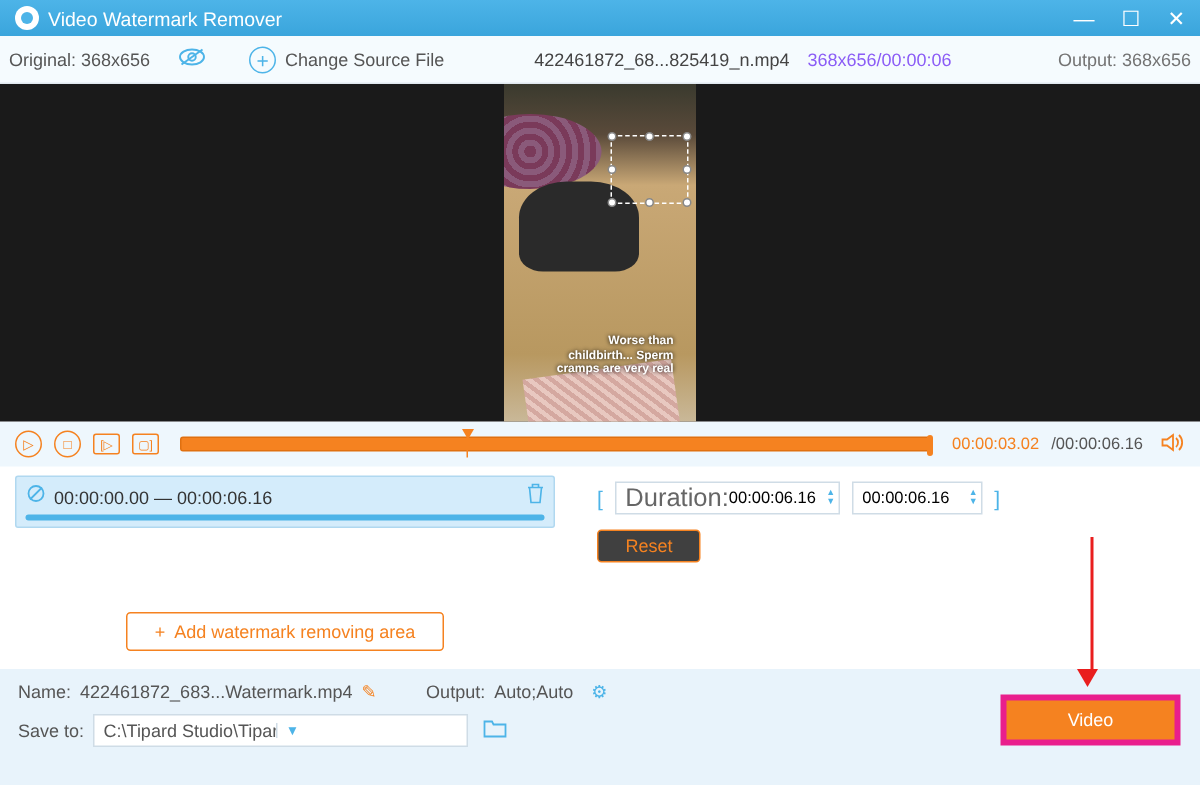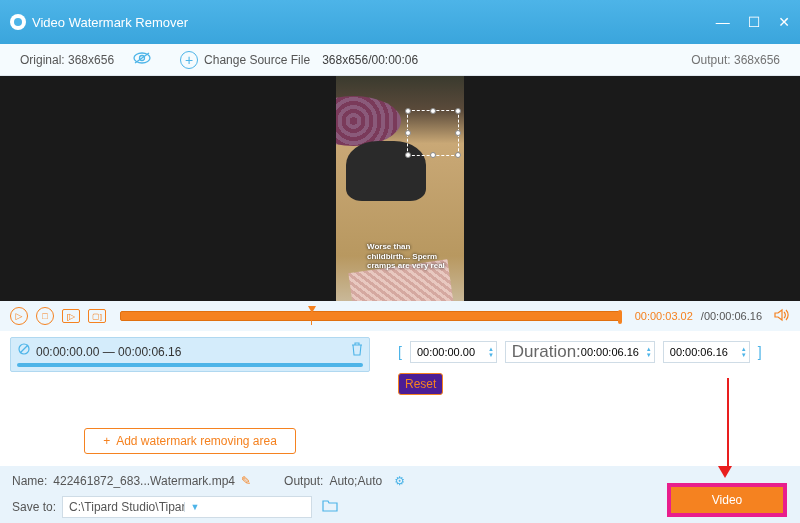--- a/index.html
+++ b/index.html
@@ -1,35 +1,35 @@
 <!DOCTYPE html>
 <html><head>
 <meta charset="utf-8">
 <style>
 *{margin:0;padding:0;box-sizing:border-box;font-family:"Segoe UI",Arial,sans-serif;font-size:12px}
 body{width:800px;height:523px;background:#fff;overflow:hidden;position:relative}
-.titlebar{height:44px;background:linear-gradient(#4db4e8,#3aa5dc);display:flex;align-items:center;padding:0 10px;color:#fff}
+.titlebar{height:24px;background:linear-gradient(#4db4e8,#3aa5dc);display:flex;align-items:center;padding:0 10px;color:#fff}
 .titlebar .logo{width:16px;height:16px;border-radius:50%;background:#fff;display:flex;align-items:center;justify-content:center;margin-right:6px}
 .titlebar .logo svg{width:10px;height:10px}
 .title-text{font-size:13px;flex:1}
 .winbtns{display:flex;gap:18px}
 .winbtns span{cursor:pointer;font-size:14px}
-.subbar{height:32px;background:#f5fbfe;border-bottom:1px solid #e0e8ef;display:flex;align-items:center;padding:0 20px;color:#555}
+.subbar{height:32px;background:#f5fbfe;border-bottom:1px solid #e0e8ef;display:flex;align-items:center;padding:0 6px;color:#555}
 .subbar .orig{flex:0 0 auto}
 .subbar .eye{margin-left:18px;color:#4db4e8}
 .subbar .change{display:flex;align-items:center;margin-left:28px;color:#555;cursor:pointer}
 .subbar .change .plus{width:18px;height:18px;border:1.5px solid #4db4e8;border-radius:50%;color:#4db4e8;display:flex;align-items:center;justify-content:center;margin-right:6px;font-size:14px;line-height:1}
 .subbar .fname{margin-left:60px;color:#444}
-.subbar .dims{margin-left:12px;color:#404040}
+.subbar .dims{margin-left:12px;color:#8b5cf6}
 .subbar .outp{margin-left:auto;color:#737373}
 .preview{height:225px;background:#1a1a1a;display:flex;align-items:center;justify-content:center;position:relative}
 .vid{width:128px;height:225px;background:linear-gradient(#3a3a2e 0%,#5a4a3a 15%,#c9a876 30%,#b89860 80%,#c9b898 100%);position:relative;overflow:hidden}
 .vid .rug{position:absolute;top:20px;left:-30px;width:95px;height:50px;border-radius:50%;background:repeating-radial-gradient(circle,#7a3a5a 0 4px,#8a5a7a 4px 8px)}
 .vid .person{position:absolute;top:65px;left:10px;width:80px;height:60px;background:#2a2a2a;border-radius:40% 40% 20% 20%}
-.vid .caption{position:absolute;bottom:30px;left:16px;right:0;text-align:left;color:#fff;font-size:8px;font-weight:bold;text-shadow:0 0 3px #000;line-height:1.2;padding:0 15px}
+.vid .caption{position:absolute;bottom:30px;left:16px;right:0;text-align:right;color:#fff;font-size:8px;font-weight:bold;text-shadow:0 0 3px #000;line-height:1.2;padding:0 15px}
 .vid .rug2{position:absolute;bottom:-10px;left:15px;width:100px;height:45px;background:repeating-linear-gradient(45deg,#d4a8a0 0 3px,#e8c8c0 3px 6px);transform:rotate(-8deg)}
 .selbox{position:absolute;top:34px;right:5px;width:52px;height:46px;border:1px dashed #fff}
 .selbox .h{position:absolute;width:6px;height:6px;background:#fff;border:1px solid #888;border-radius:50%}
 .selbox .h1{top:-3px;left:-3px}.selbox .h2{top:-3px;left:calc(50% - 3px)}.selbox .h3{top:-3px;right:-3px}
 .selbox .h4{top:calc(50% - 3px);left:-3px}.selbox .h5{top:calc(50% - 3px);right:-3px}
 .selbox .h6{bottom:-3px;left:-3px}.selbox .h7{bottom:-3px;left:calc(50% - 3px)}.selbox .h8{bottom:-3px;right:-3px}
 .controls{height:30px;background:#eef7fd;display:flex;align-items:center;padding:0 10px;gap:8px}
 .ctrlbtn{width:18px;height:18px;border:1.3px solid #f58220;border-radius:50%;display:flex;align-items:center;justify-content:center;color:#f58220;cursor:pointer;font-size:9px}
 .sq{width:18px;height:14px;border:1.3px solid #f58220;border-radius:2px;display:flex;align-items:center;justify-content:center;color:#f58220;cursor:pointer;font-size:8px;padding:0 2px}
 .timeline{flex:1;height:10px;background:#f58220;border-radius:2px;position:relative;margin:0 6px;border:1px solid #e07010}
@@ -51,21 +51,21 @@
 .rightpanel{flex:1;padding:10px 18px;color:#555}
 .row{display:flex;align-items:center;margin-bottom:10px;gap:8px}
 .bracket{color:#4db4e8;font-size:14px;cursor:pointer}
 .numbox{border:1px solid #cfdce6;height:22px;display:flex;align-items:center;padding:0 2px 0 6px;background:#fff}
 .numbox input{border:none;width:68px;outline:none;font-size:11px}
 .numbox.small input{width:32px}
 .spin{display:flex;flex-direction:column;margin-left:3px}
 .spin span{font-size:6px;color:#4db4e8;line-height:6px;cursor:pointer}
 .lbl{font-size:17px;color:#666}
 .link{color:#4db4e8;cursor:pointer}
-.resetbtn{border:1px solid #f58220;color:#f58220;padding:3px 6px;border-radius:3px;cursor:pointer;background:#4c1d95;font-size:12px}
+.resetbtn{border:1px solid #f58220;color:#f58220;padding:3px 18px;border-radius:3px;cursor:pointer;background:#404040;font-size:12px}
 .bottom{background:#e8f3fb;padding:8px 12px;height:83px;position:relative}
 .brow{display:flex;align-items:center;margin-bottom:8px;gap:6px;color:#555;font-size:12px}
 .pencil{color:#f58220;cursor:pointer}
 .gear{color:#4db4e8;cursor:pointer;margin-left:6px}
 .pathbox{border:1px solid #cfdce6;background:#fff;padding:3px 6px;width:250px;display:flex;align-items:center}
 .pathbox span{flex:1;overflow:hidden;white-space:nowrap}
 .dd{border-left:1px solid #cfdce6;padding-left:6px;color:#4db4e8;cursor:pointer;font-size:9px}
 .folder{color:#4db4e8;cursor:pointer;margin-left:4px}
 .export{position:absolute;right:14px;top:18px;width:118px;height:32px;background:#f58220;color:#fff;display:flex;align-items:center;justify-content:center;cursor:pointer;font-size:13px;border:3px solid #e91e8c;box-shadow:0 0 0 1px #e91e8c}
 .arrow{position:absolute;right:68px;top:-88px;pointer-events:none}
@@ -93,20 +93,21 @@
   <span class="orig">Original: 368x656</span>
   <span class="eye"><svg width="20" height="14" viewBox="0 0 20 14">
         <ellipse cx="10" cy="7" rx="8" ry="5" fill="none" stroke="#4db4e8" stroke-width="1.3"></ellipse>
         <circle cx="10" cy="7" r="2.5" fill="none" stroke="#4db4e8" stroke-width="1.3"></circle>
         <line x1="3" y1="12" x2="17" y2="2" stroke="#4db4e8" stroke-width="1.3"></line>
       </svg></span>
   <div class="change">
     <div class="plus">+</div>
     <span>Change Source File</span>
   </div>
+  <span class="fname">422461872_68...825419_n.mp4</span>
   <span class="dims">368x656/00:00:06</span>
   <span class="outp">Output: 368x656</span>
 </div>
 
 <div class="preview">
   <div class="vid">
     <div class="rug"></div>
     <div class="person"></div>
     <div class="rug2"></div>
     <div class="caption">Worse than childbirth... Sperm cramps are very real</div>
@@ -157,27 +158,20 @@
     </div>
     <div class="addarea">
       <span>+</span>
       <span>Add watermark removing area</span>
     </div>
   </div>
 
   <div class="rightpanel">
     <div class="row">
       <span class="bracket">[</span>
-      <div class="numbox">
-          <input value="00:00:00.00" style="">
-          <div class="spin">
-            <span>▲</span>
-            <span>▼</span>
-          </div>
-        </div>
       <div class="numbox">
           <span class="lbl">Duration:</span>
           <input style="width: 62px;" value="00:00:06.16">
           <div class="spin">
             <span>▲</span>
             <span>▼</span>
           </div>
         </div>
       <div class="numbox">
           <input value="00:00:06.16" style="">

